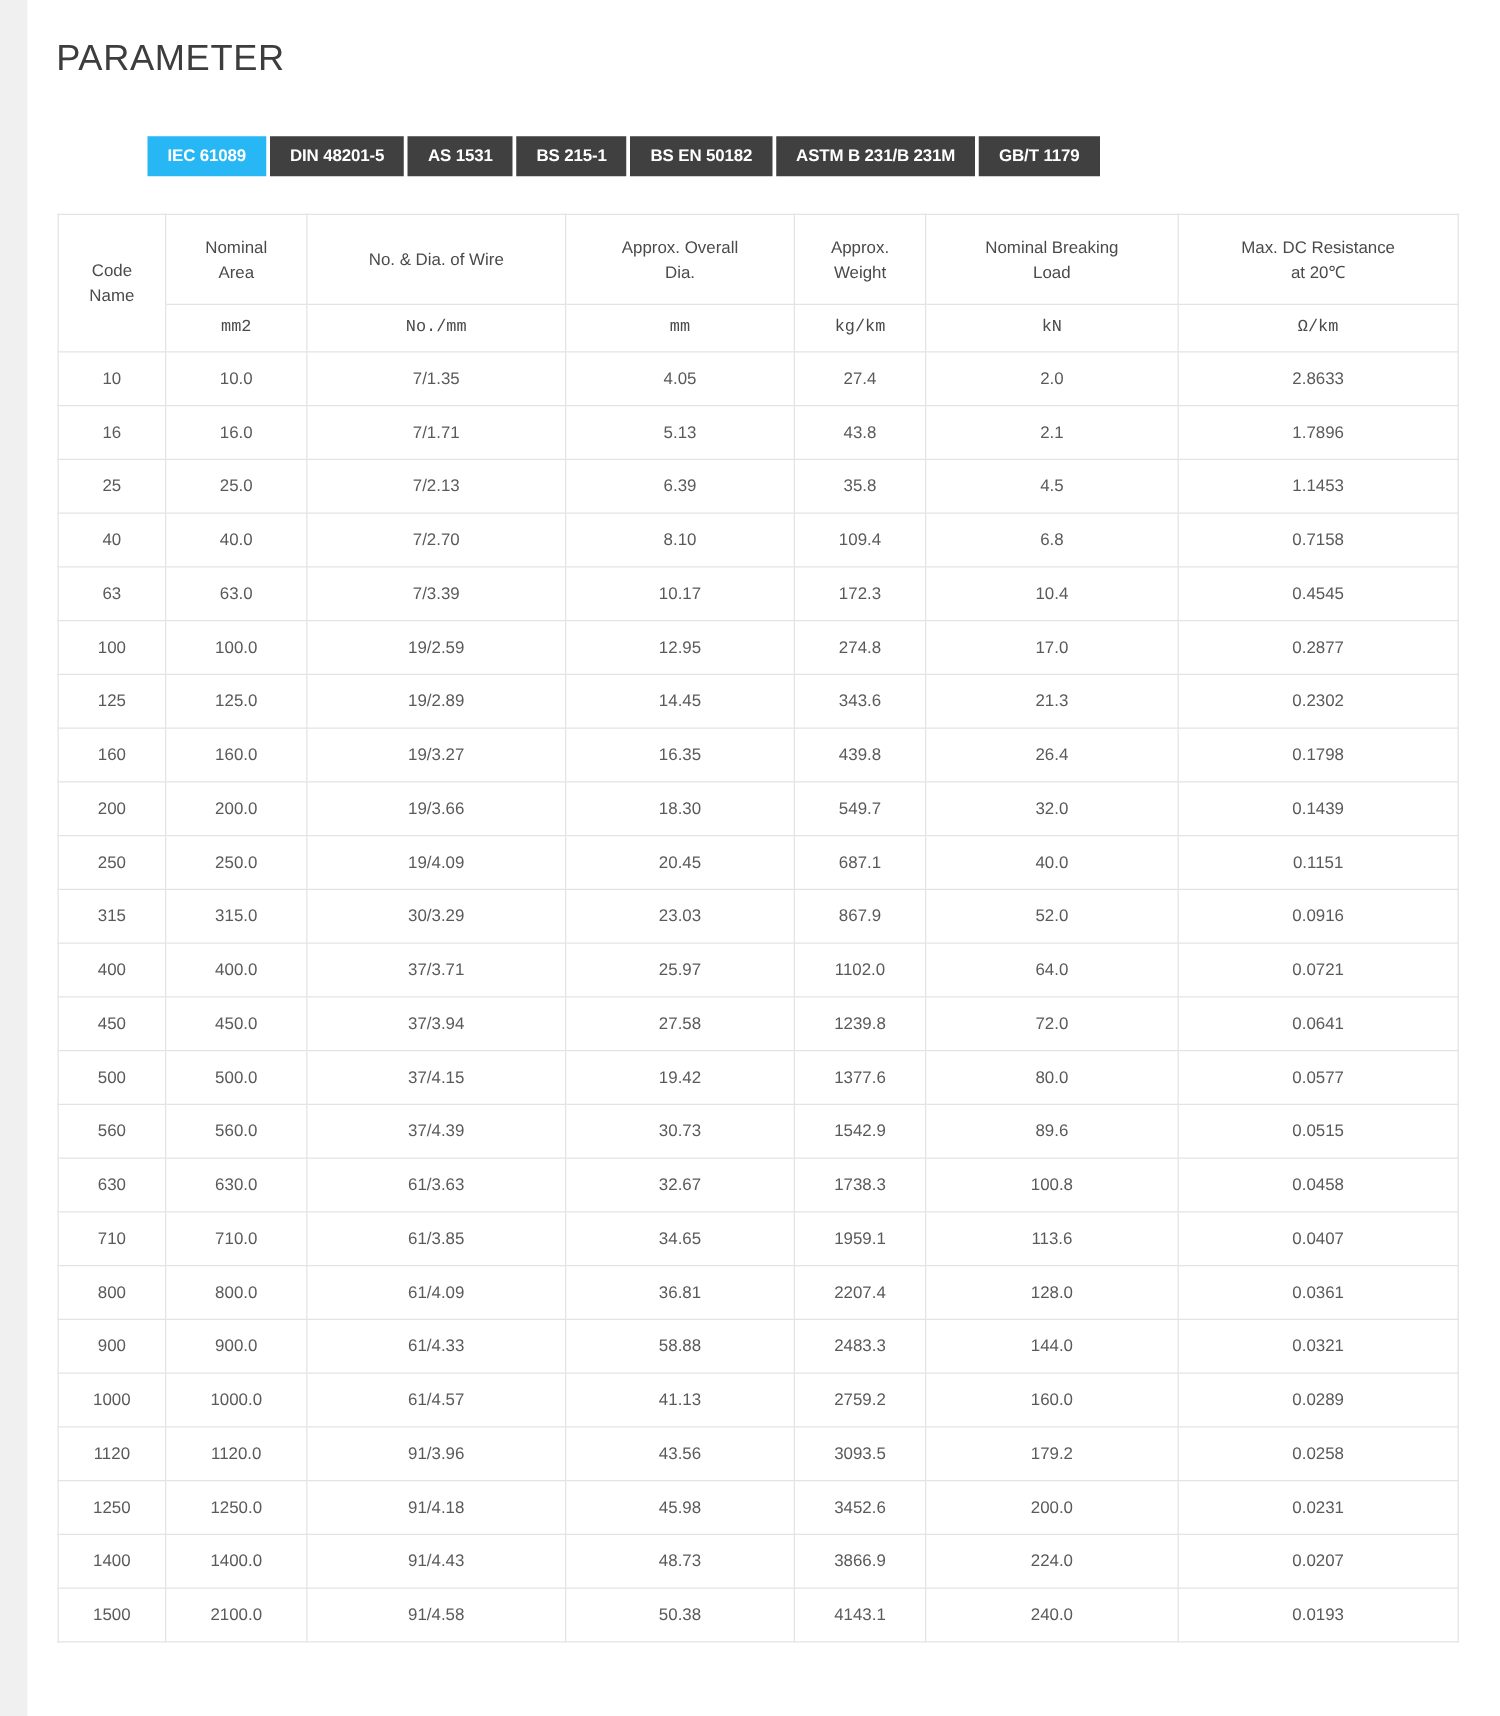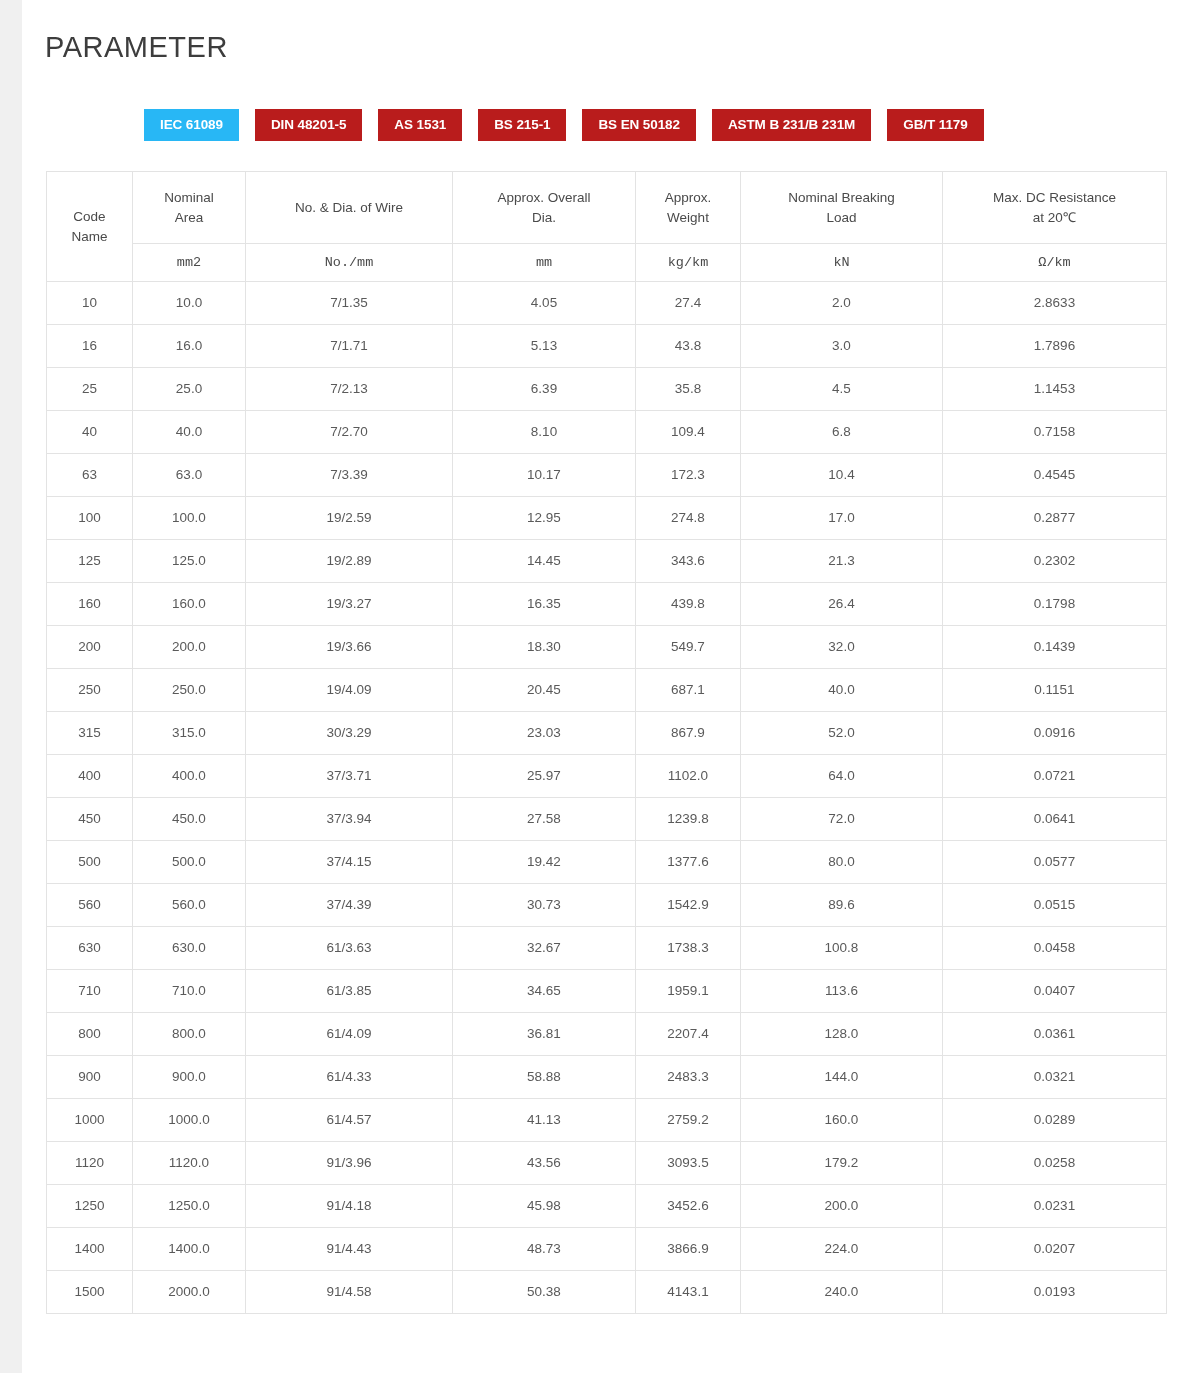--- a/index.html
+++ b/index.html
@@ -30,30 +30,30 @@
     top: 30px;
     font-size: 29px;
     font-weight: 400;
     letter-spacing: 0.5px;
     color: #3d3d3d;
     line-height: 1.2;
   }
   
   #tab-bar {
     position: absolute;
-    left: 122px;
+    left: 96px;
     top: 109px;
     display: flex;
-    gap: 16px;
+    gap: 3px;
   }
   .tab {
     height: 32px;
     line-height: 32px;
     padding: 0 16px;
-    background: #b91c1c;
+    background: #404040;
     color: #ffffff;
     font-size: 13.5px;
     font-weight: bold;
     text-align: center;
     white-space: nowrap;
     cursor: pointer;
     letter-spacing: -0.1px;
   }
   .tab.active { background: #28b7f5; }
   
@@ -142,21 +142,21 @@
             <td>27.4</td>
             <td>2.0</td>
             <td>2.8633</td>
           </tr>
           <tr>
             <td>16</td>
             <td>16.0</td>
             <td>7/1.71</td>
             <td>5.13</td>
             <td>43.8</td>
-            <td>3.0</td>
+            <td>2.1</td>
             <td>1.7896</td>
           </tr>
           <tr>
             <td>25</td>
             <td>25.0</td>
             <td>7/2.13</td>
             <td>6.39</td>
             <td>35.8</td>
             <td>4.5</td>
             <td>1.1453</td>
@@ -336,21 +336,21 @@
             <td>1400</td>
             <td>1400.0</td>
             <td>91/4.43</td>
             <td>48.73</td>
             <td>3866.9</td>
             <td>224.0</td>
             <td>0.0207</td>
           </tr>
           <tr>
             <td>1500</td>
-            <td>2000.0</td>
+            <td>2100.0</td>
             <td>91/4.58</td>
             <td>50.38</td>
             <td>4143.1</td>
             <td>240.0</td>
             <td>0.0193</td>
           </tr>
         </tbody>
     </table>
 
   </div>

